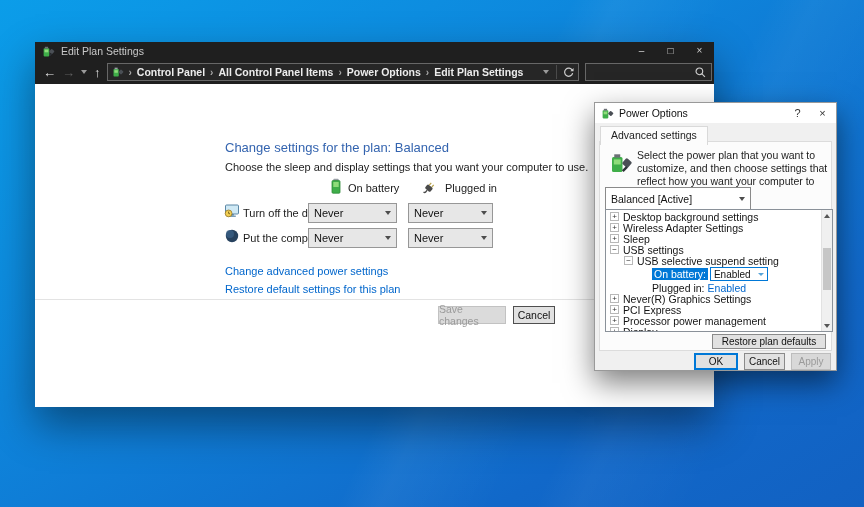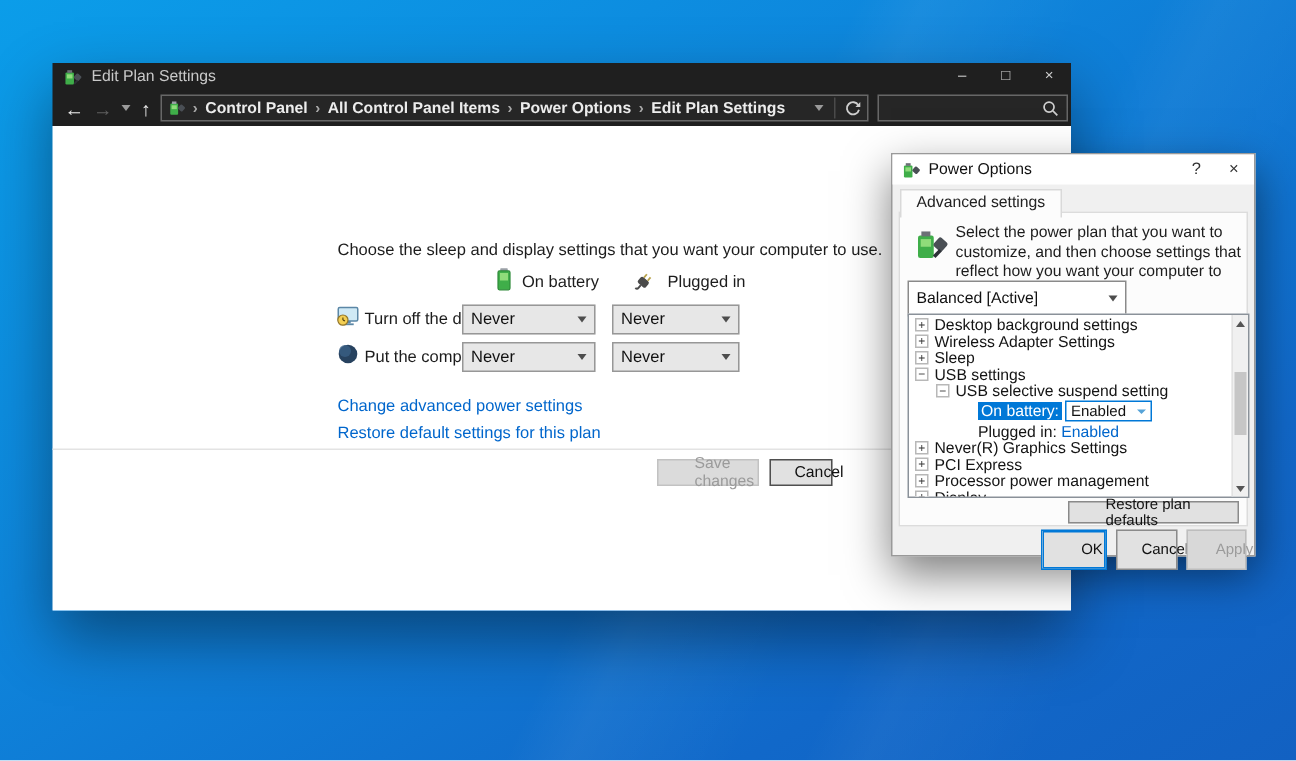--- a/index.html
+++ b/index.html
@@ -43,21 +43,21 @@
   .col-head { position:absolute; top:98px; font-size:11px; color:#1c1c1c; }
   .icon16 { position:absolute; width:16px; height:16px; }
   .row-label { position:absolute; font-size:11px; color:#1c1c1c; }
   .combo { position:absolute; height:20px; border:1px solid #979797; background:#e7e7e7;
     display:flex; align-items:center; padding:0 5px; font-size:11px; color:#111; }
   .combo .c-arrow { margin-left:auto; width:0; height:0; border-left:3.5px solid transparent;
     border-right:3.5px solid transparent; border-top:4px solid #4d4d4d; }
   .link { position:absolute; left:190px; font-size:11px; color:#0066cc; }
   .divider { position:absolute; left:0; right:0; top:215px; border-top:1px solid #e3e3e3; }
   .btn { position:absolute; display:flex; align-items:center; justify-content:center;
-    font-size:10.5px; background:#e1e1e1; border:1px solid #8a8a8a; color:#111;padding-left:24px; }
+    font-size:10.5px; background:#e1e1e1; border:1px solid #8a8a8a; color:#111; }
   .btn.disabled { background:#dbdbdb; border-color:#c2c2c2; color:#9b9b9b; }
   .btn.dark-border { border-color:#4f4f4f; }
 
   
   .dialog { position:absolute; left:594px; top:102px; width:243px; height:269px;
     background:#f0f0f0; border:1px solid #999; box-shadow:0 12px 28px rgba(0,0,0,.5); }
   .dlg-titlebar { height:20px; background:#ffffff; display:flex; align-items:center; padding:0 1px 0 6px; }
   .dlg-titlebar .title { font-size:10.5px; color:#111; margin-left:5px; flex:1; }
   .dlg-cap-btn { width:25px; height:100%; display:flex; align-items:center; justify-content:center;
     color:#333; font-size:11px; }
@@ -94,21 +94,21 @@
   .scroll-arrow { position:absolute; left:0; right:0; height:11px; display:flex;
     align-items:center; justify-content:center; }
   .scroll-arrow.up { top:0; } .scroll-arrow.down { bottom:0; }
   .tri-up-s { width:0; height:0; border-left:3px solid transparent; border-right:3px solid transparent;
     border-bottom:4px solid #555; }
   .tri-down-s { width:0; height:0; border-left:3px solid transparent; border-right:3px solid transparent;
     border-top:4px solid #555; }
   .scroll-thumb { position:absolute; left:1px; right:1px; top:38px; height:42px; background:#c6c6c6; }
 
   .restore-btn { position:absolute; right:5px; top:192px; width:114px; height:15px; font-size:10px; }
-  .dlg-btn { position:absolute; top:250px; height:27px; font-size:10px; }
+  .dlg-btn { position:absolute; top:250px; height:17px; font-size:10px; }
   .dlg-btn.ok { left:99px; width:44px; border:1px solid #0078d7; box-shadow:inset 0 0 0 1px #0078d7; }
   .dlg-btn.cancel { left:149px; width:41px; }
   .dlg-btn.apply { left:196px; width:40px; background:#d8d8d8; border-color:#bdbdbd; color:#9b9b9b; }
 </style>
 </head>
 <body>
 
 <div class="stage">
 
   <div class="window">
@@ -162,20 +162,21 @@
       <div class="search-box">
         <input value="" style="">
         <svg width="13" height="13" viewBox="0 0 16 16">
           <circle cx="6.6" cy="6.6" r="4.1" fill="none" stroke="#cfcfcf" stroke-width="1.4"></circle>
           <line x1="9.8" y1="9.8" x2="13.4" y2="13.4" stroke="#cfcfcf" stroke-width="1.4"></line>
         </svg>
       </div>
     </div>
 
     <div class="content">
+      <div class="heading">Change settings for the plan: Balanced</div>
       <div class="subheading">Choose the sleep and display settings that you want your computer to use.</div>
 
       <svg class="icon16" style="left:293px; top:94px;" viewBox="0 0 16 16">
         <rect x="5.5" y="0.8" width="5" height="2" rx="0.5" fill="#9aa0a6"></rect>
         <rect x="4" y="2.6" width="8" height="12.6" rx="1" fill="#3fae49" stroke="#2e8a39" stroke-width="0.8"></rect>
         <rect x="5.3" y="4" width="5.4" height="5" fill="#8fdc7a"></rect>
       </svg>
       <span class="col-head" style="left:313px;">On battery</span>
 
       <svg class="icon16" style="left:386px; top:96px;" viewBox="0 0 16 16">

